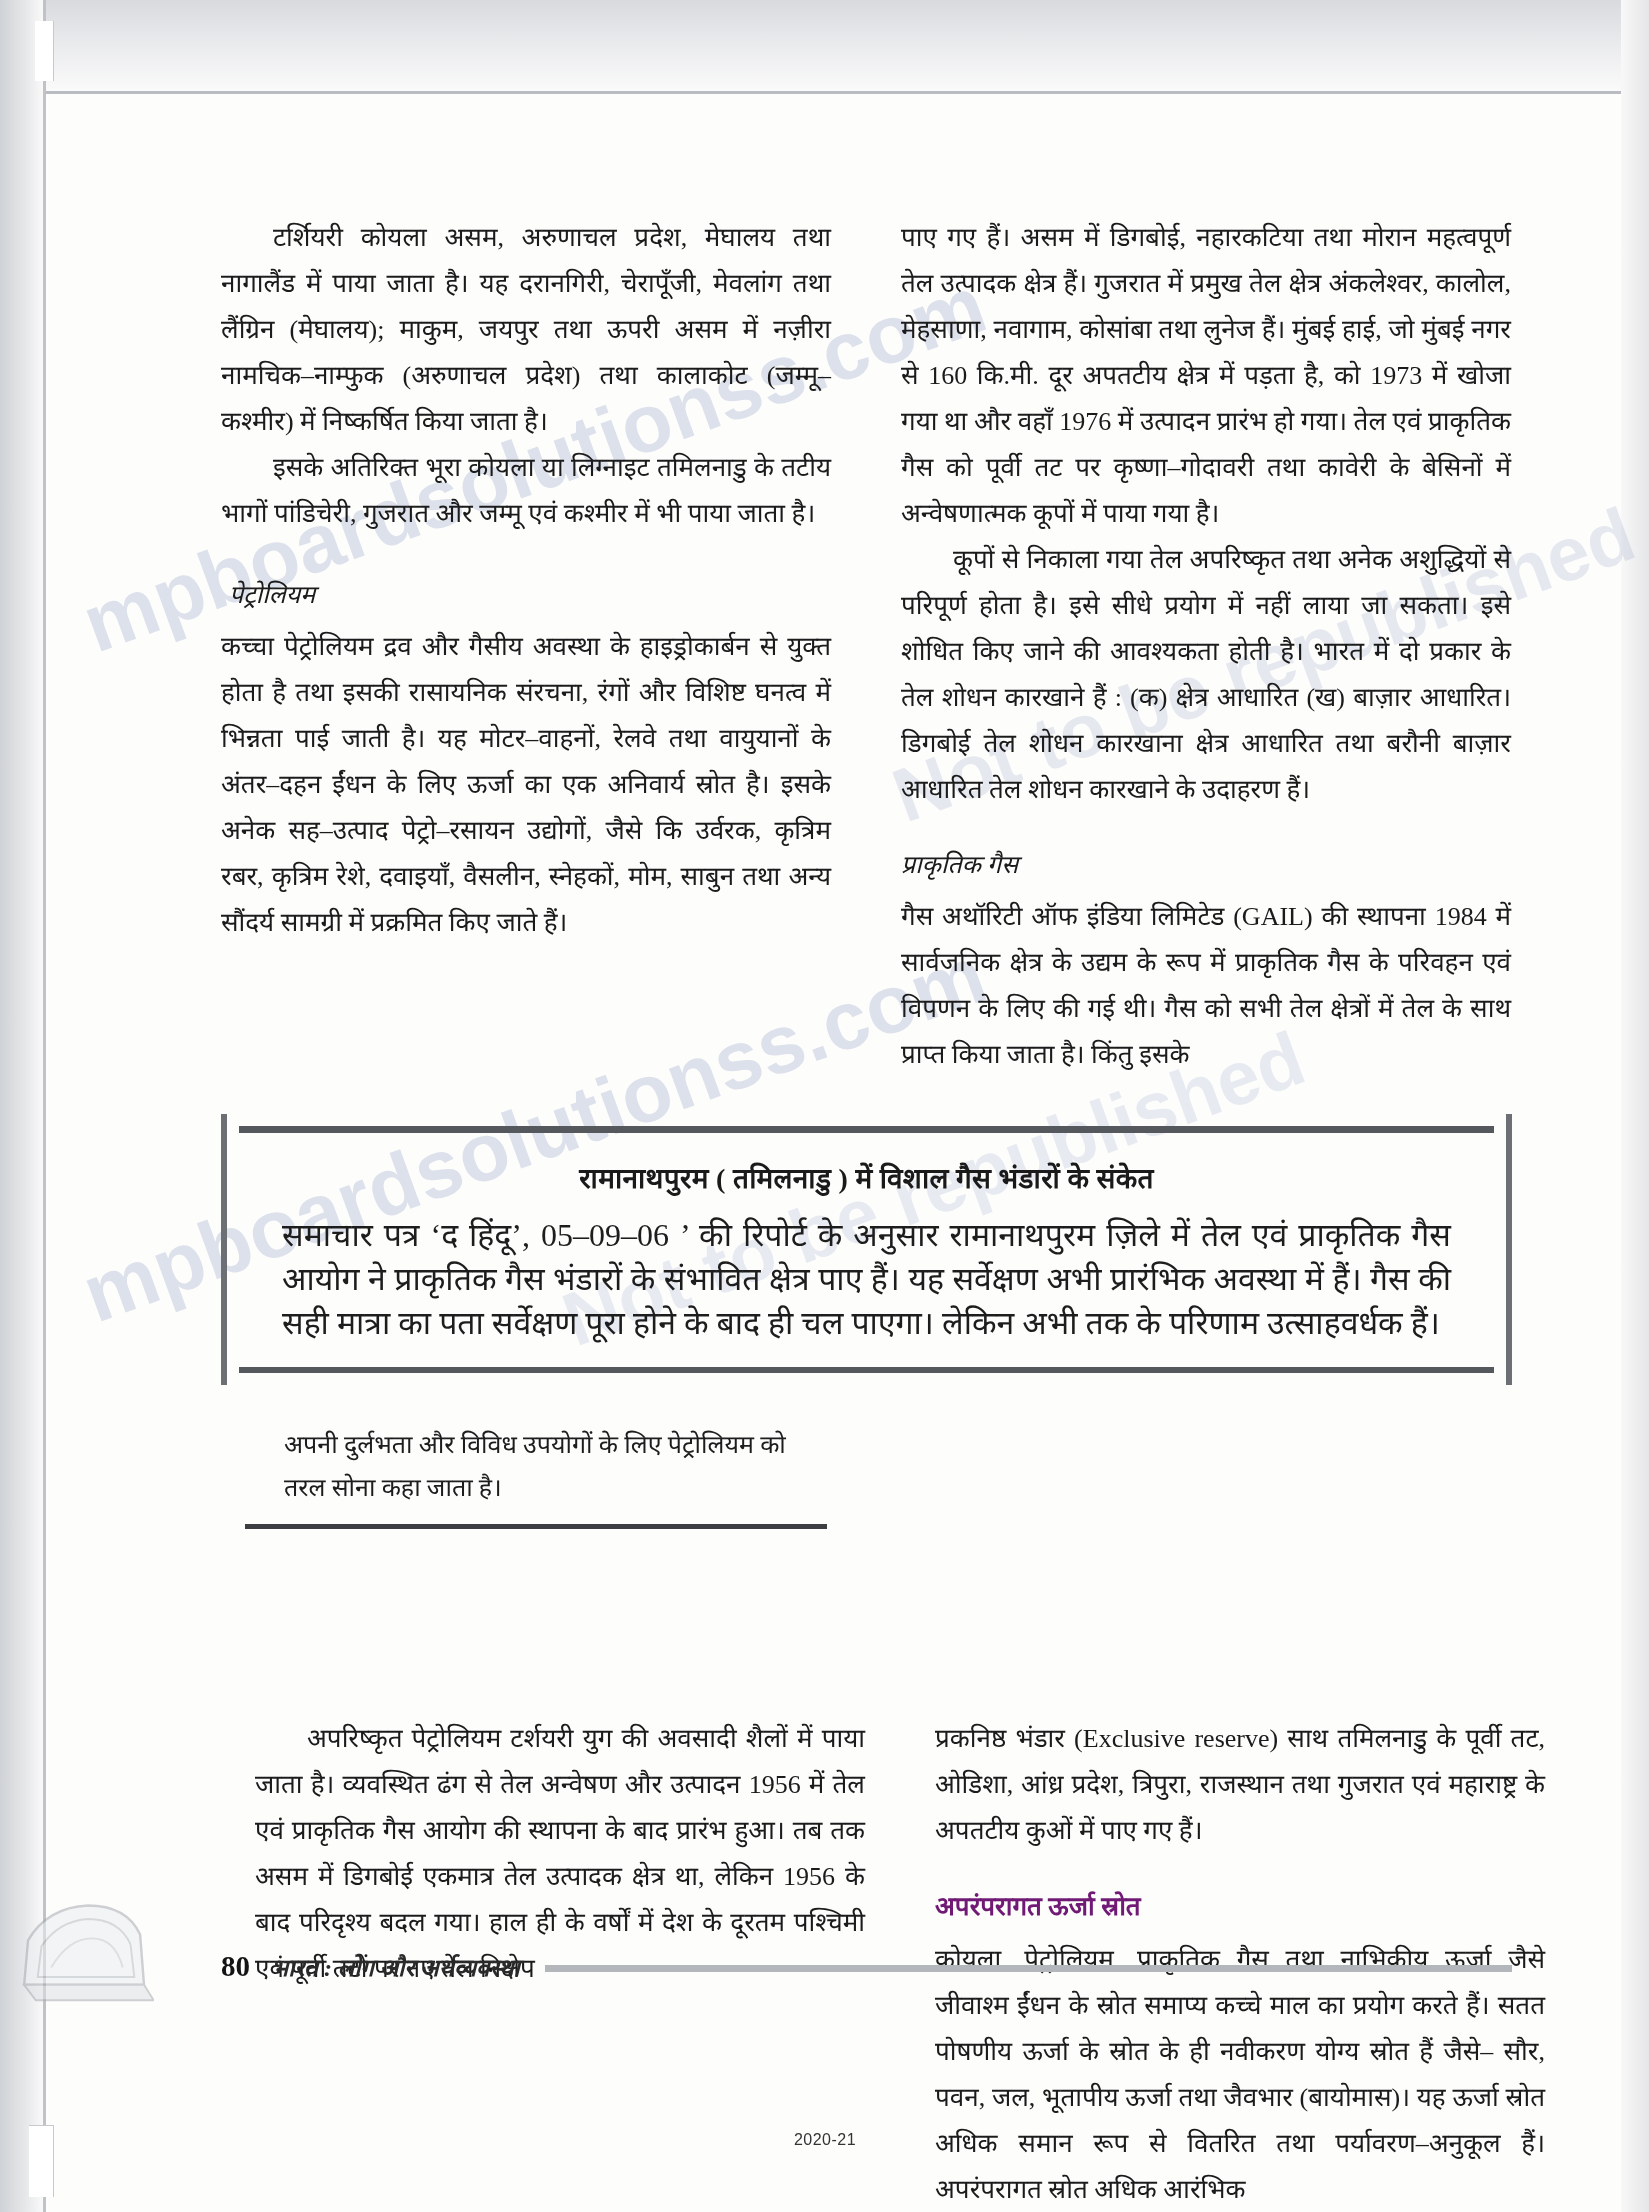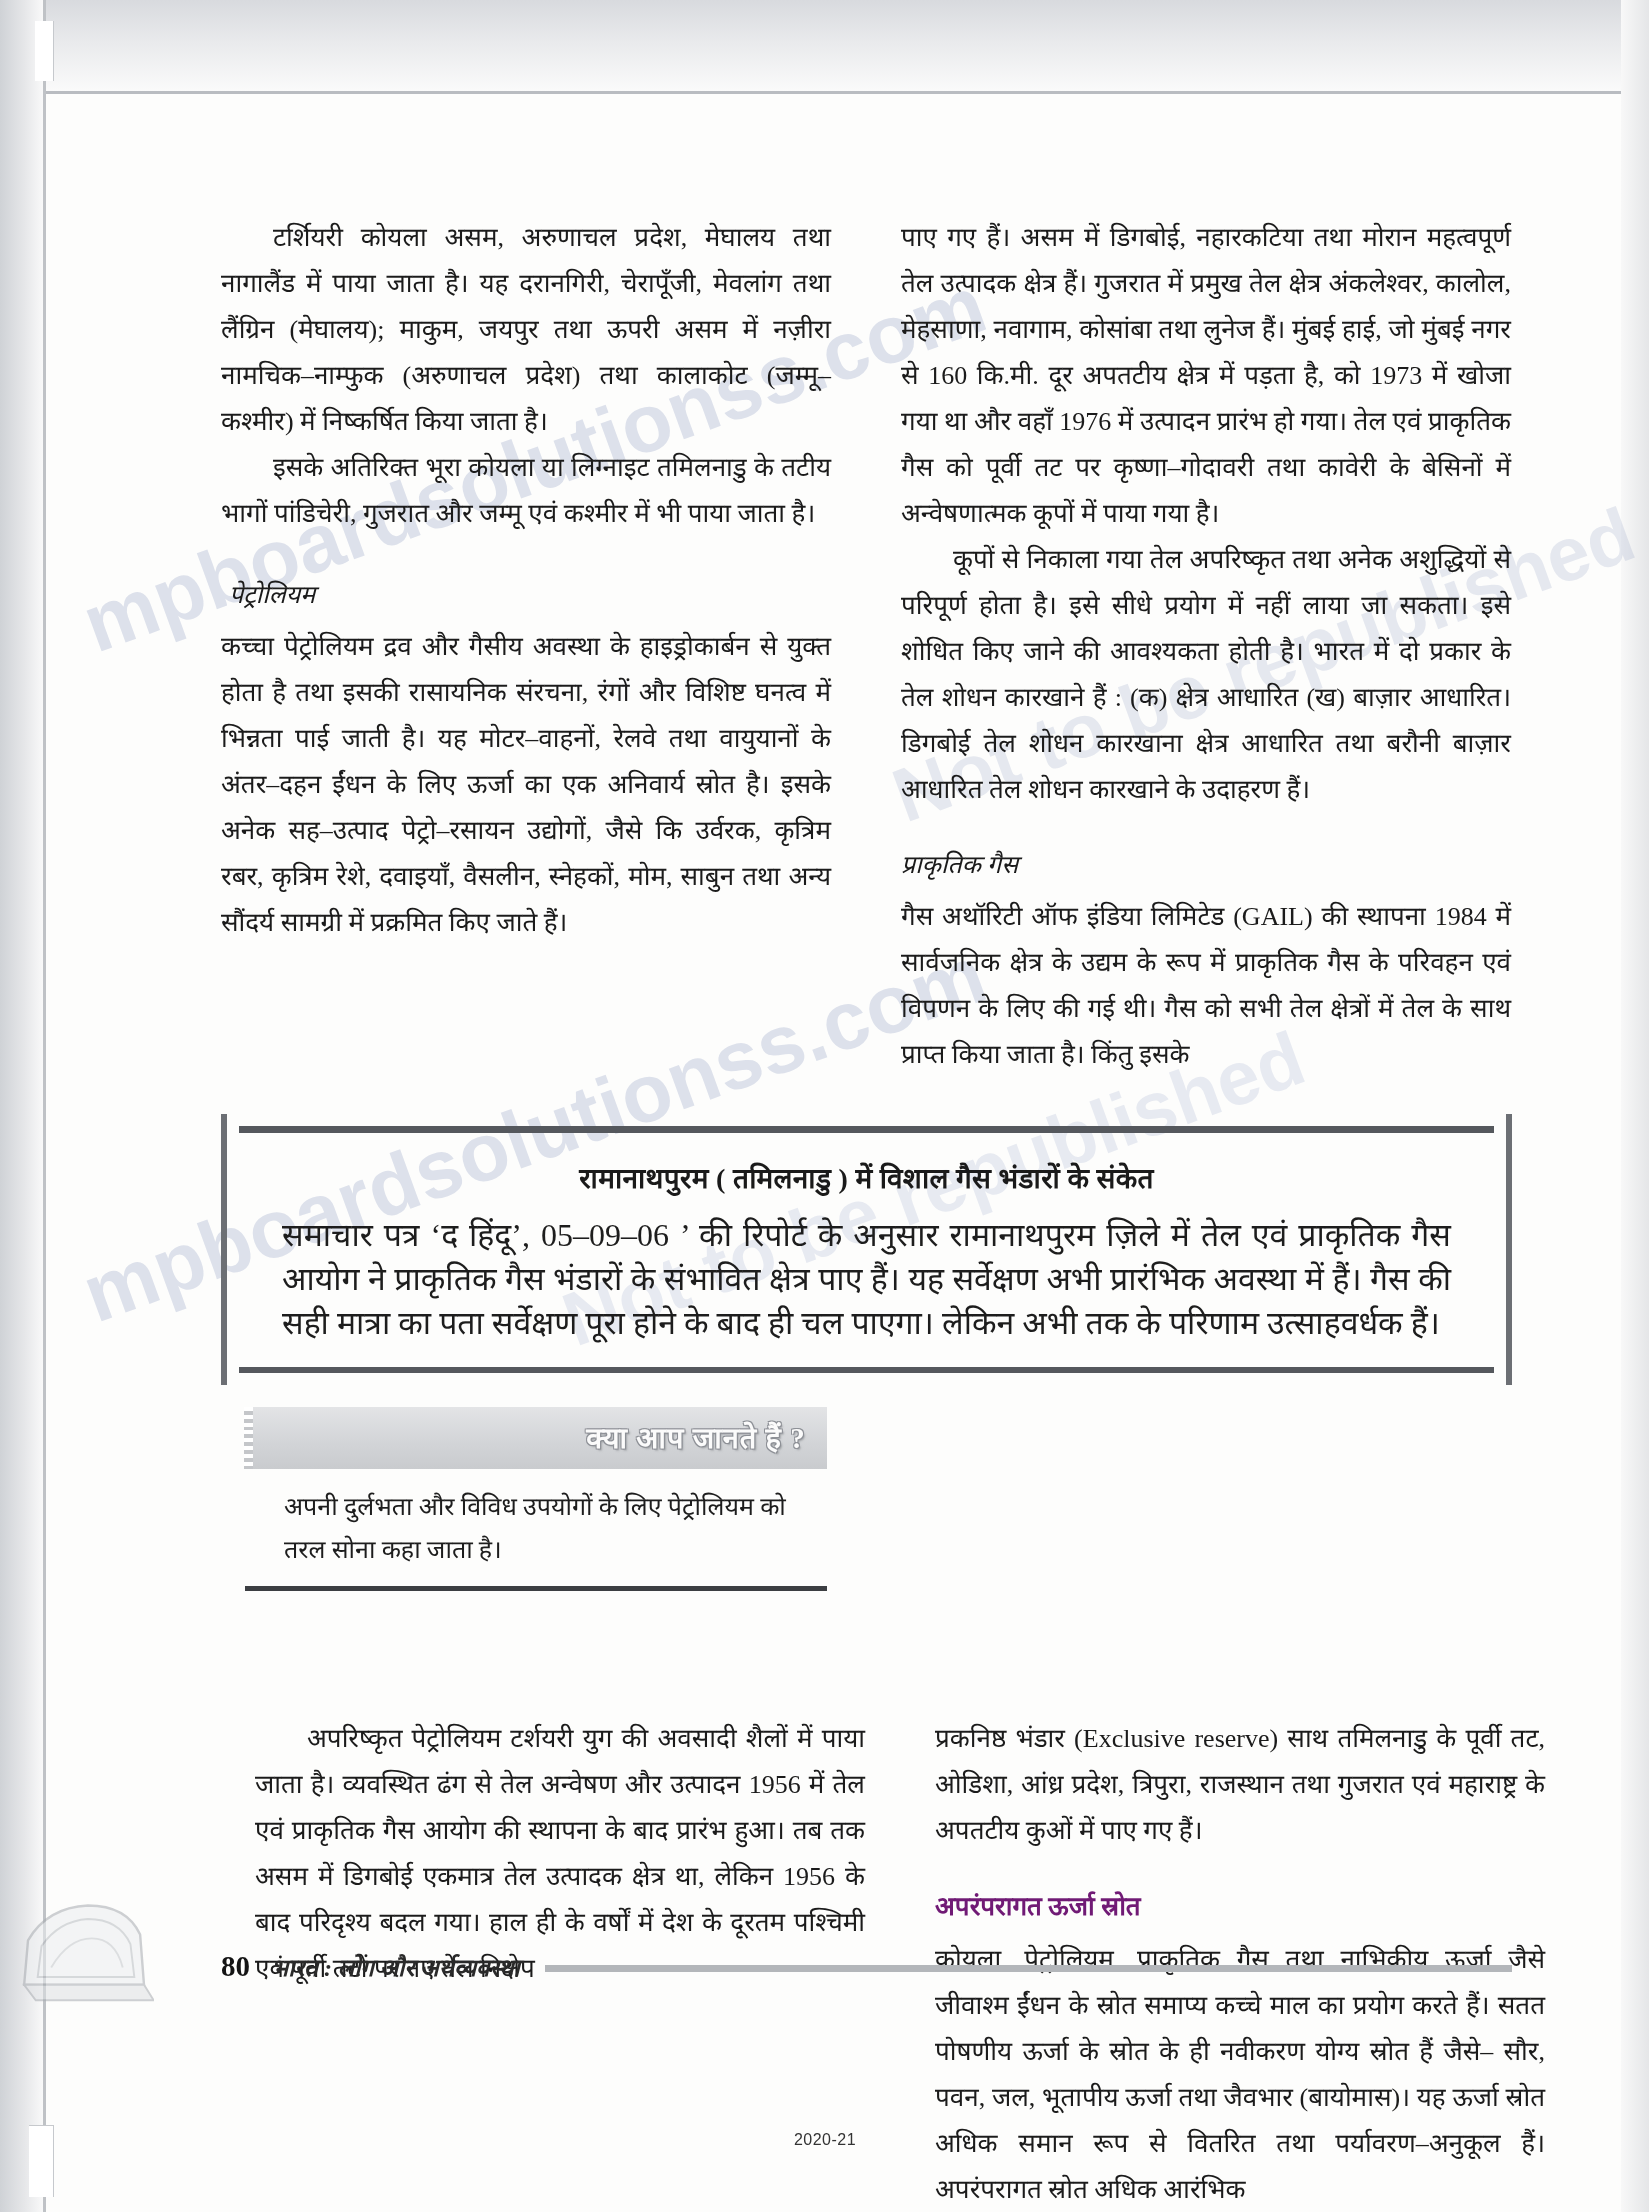--- a/index.html
+++ b/index.html
@@ -289,23 +289,20 @@
 <div id="news-box">
   <div class="rule-top"></div>
   <div class="inner">
     <div id="news-title">रामानाथपुरम ( तमिलनाडु ) में विशाल गैस भंडारों के संकेत</div>
     <p id="news-body">समाचार पत्र ‘द हिंदू’, 05–09–06 ’ की रिपोर्ट के अनुसार रामानाथपुरम ज़िले में तेल एवं प्राकृतिक गैस आयोग ने प्राकृतिक गैस भंडारों के संभावित क्षेत्र पाए हैं। यह सर्वेक्षण अभी प्रारंभिक अवस्था में हैं। गैस की सही मात्रा का पता सर्वेक्षण पूरा होने के बाद ही चल पाएगा। लेकिन अभी तक के परिणाम उत्साहवर्धक हैं।</p>
   </div>
   <div class="rule-bot"></div>
 </div>
 
 <div id="dyk-box">
-  <div id="dyk-header">
-    <span id="dyk-header-text">क्या आप जानते हैं ?</span>
-  </div>
   <p id="dyk-body">अपनी दुर्लभता और विविध उपयोगों के लिए पेट्रोलियम को तरल सोना कहा जाता है।</p>
   <div id="dyk-rule"></div>
 </div>
 
 <div id="lower">
   <div class="col left">
     <p class="body indent">अपरिष्कृत पेट्रोलियम टर्शयरी युग की अवसादी शैलों में पाया जाता है। व्यवस्थित ढंग से तेल अन्वेषण और उत्पादन 1956 में तेल एवं प्राकृतिक गैस आयोग की स्थापना के बाद प्रारंभ हुआ। तब तक असम में डिगबोई एकमात्र तेल उत्पादक क्षेत्र था, लेकिन 1956 के बाद परिदृश्य बदल गया। हाल ही के वर्षों में देश के दूरतम पश्चिमी एवं पूर्वी तटों पर नए तेल निक्षेप</p>
   </div>
   <div class="col right">
     <p class="body">प्रकनिष्ठ भंडार (Exclusive reserve) साथ तमिलनाडु के पूर्वी तट, ओडिशा, आंध्र प्रदेश, त्रिपुरा, राजस्थान तथा गुजरात एवं महाराष्ट्र के अपतटीय कुओं में पाए गए हैं।</p>

